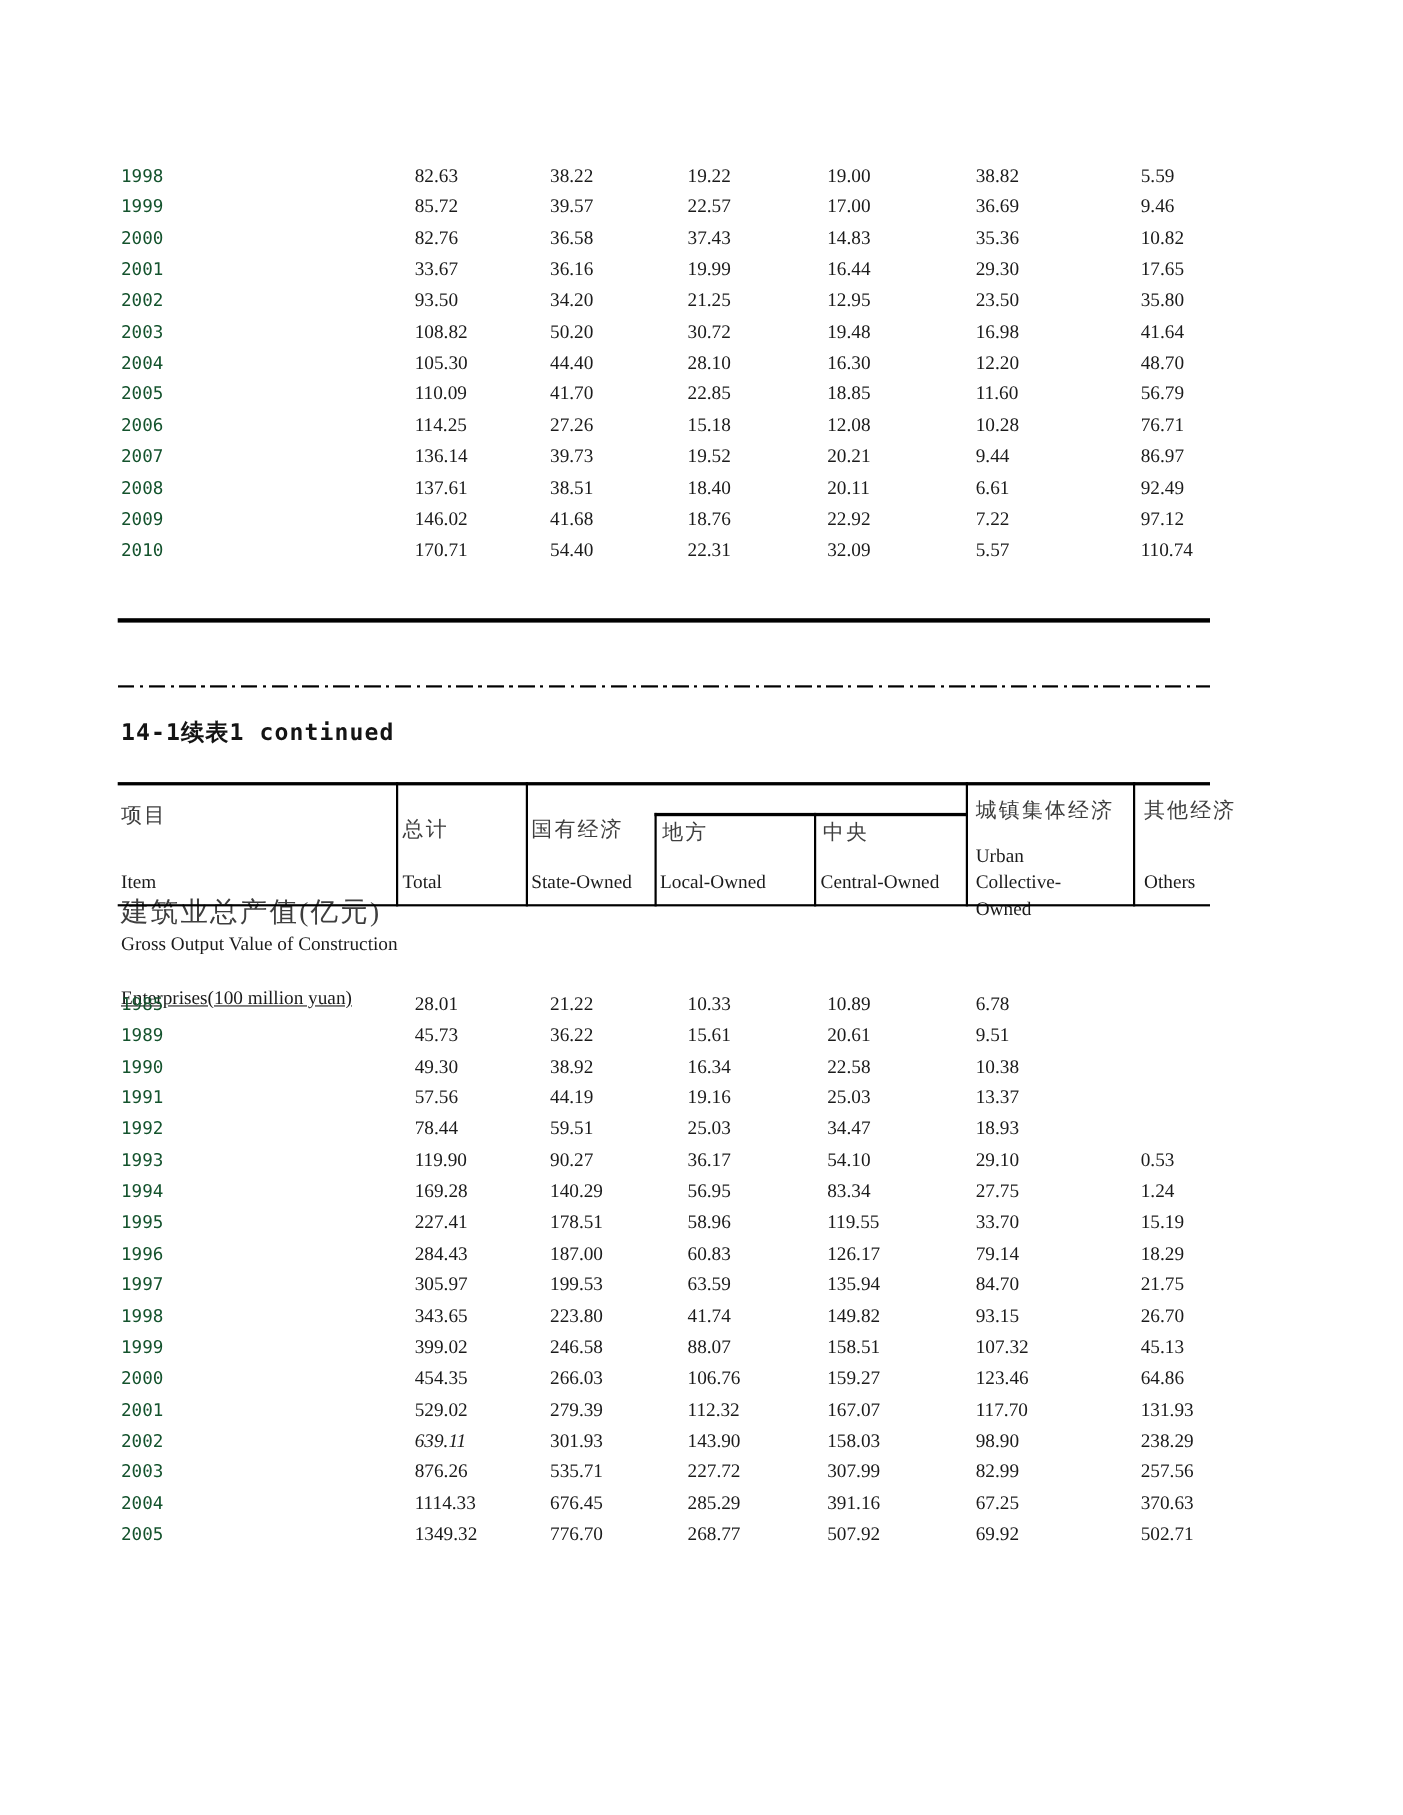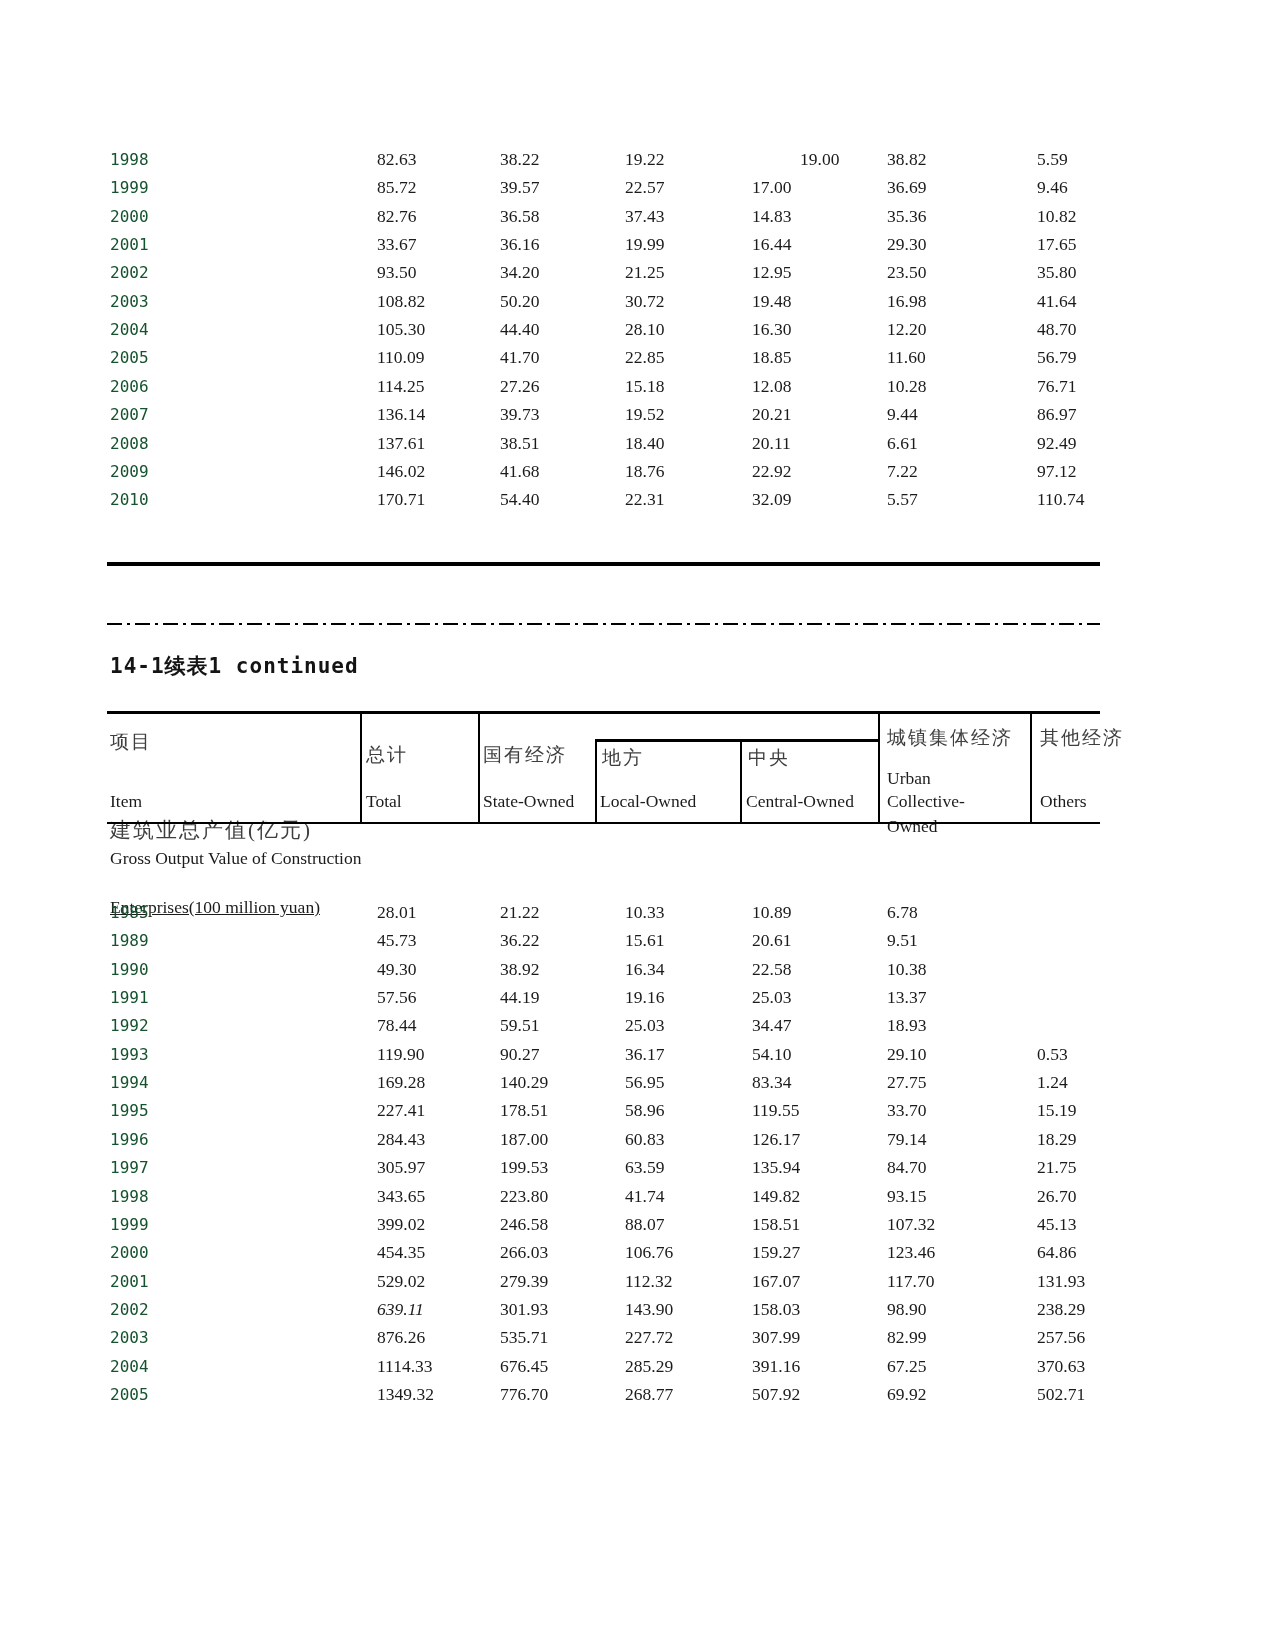--- a/index.html
+++ b/index.html
@@ -31,21 +31,21 @@
   .hcell{position:absolute;white-space:nowrap;line-height:24px;z-index:1;}
   .hcell.zh{font-size:19px;}
   
   .page-title{
     position:absolute;left:110px;top:652px;
     font-size:21px;font-weight:600;letter-spacing:1px;
     white-space:nowrap;color:#141414;
   }
   
   .sec{position:absolute;white-space:nowrap;line-height:26px;}
-  .sec.zh{font-size:21px;}
+  .sec.zh{font-size:25px;}
   
   .datatable{position:absolute;left:0;width:1275px;}
   .cell{
     position:absolute;height:29px;line-height:29px;
     white-space:pre;font-size:17.5px;
   }
   .cell.year{
     font-family:"DejaVu Sans Mono","Liberation Mono",monospace;
     font-size:16px;color:#14532d;
   }
@@ -53,21 +53,21 @@
 </head>
 <body>
 
 <div class="page">
 
   <div class="datatable" style="top:145px;">
       <span class="cell year" style="left: 110px; top: 0px;">1998</span>
       <span class="cell num" style="left: 377px; top: 0px;">82.63</span>
       <span class="cell num" style="left: 500px; top: 0px;">38.22</span>
       <span class="cell num" style="left: 625px; top: 0px;">19.22</span>
-      <span class="cell num" style="left: 752px; top: 0px; margin-left: 48px;">19.00</span>
+      <span class="cell num" style="left: 752px; top: 0px;">19.00</span>
       <span class="cell num" style="left: 887px; top: 0px;">38.82</span>
       <span class="cell num" style="left: 1037px; top: 0px;">5.59</span>
       <span class="cell year" style="left: 110px; top: 28px;">1999</span>
       <span class="cell num" style="left: 377px; top: 28px;">85.72</span>
       <span class="cell num" style="left: 500px; top: 28px;">39.57</span>
       <span class="cell num" style="left: 625px; top: 28px;">22.57</span>
       <span class="cell num" style="left: 752px; top: 28px;">17.00</span>
       <span class="cell num" style="left: 887px; top: 28px;">36.69</span>
       <span class="cell num" style="left: 1037px; top: 28px;">9.46</span>
       <span class="cell year" style="left: 110px; top: 57px;">2000</span>

